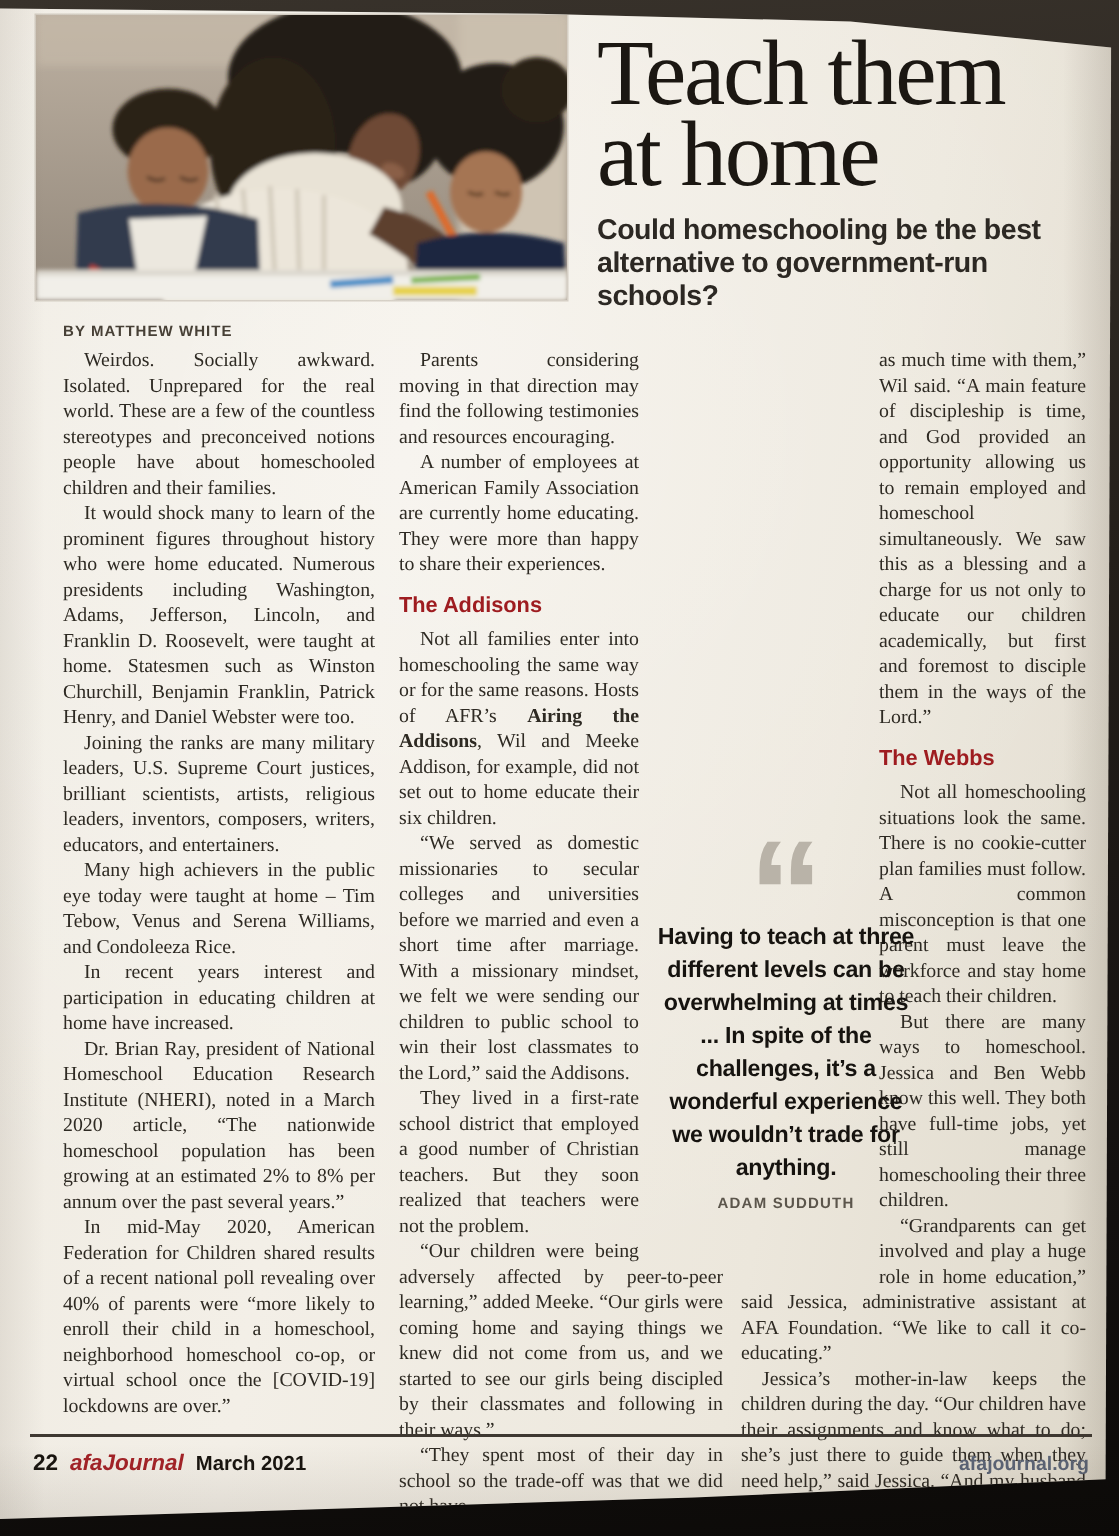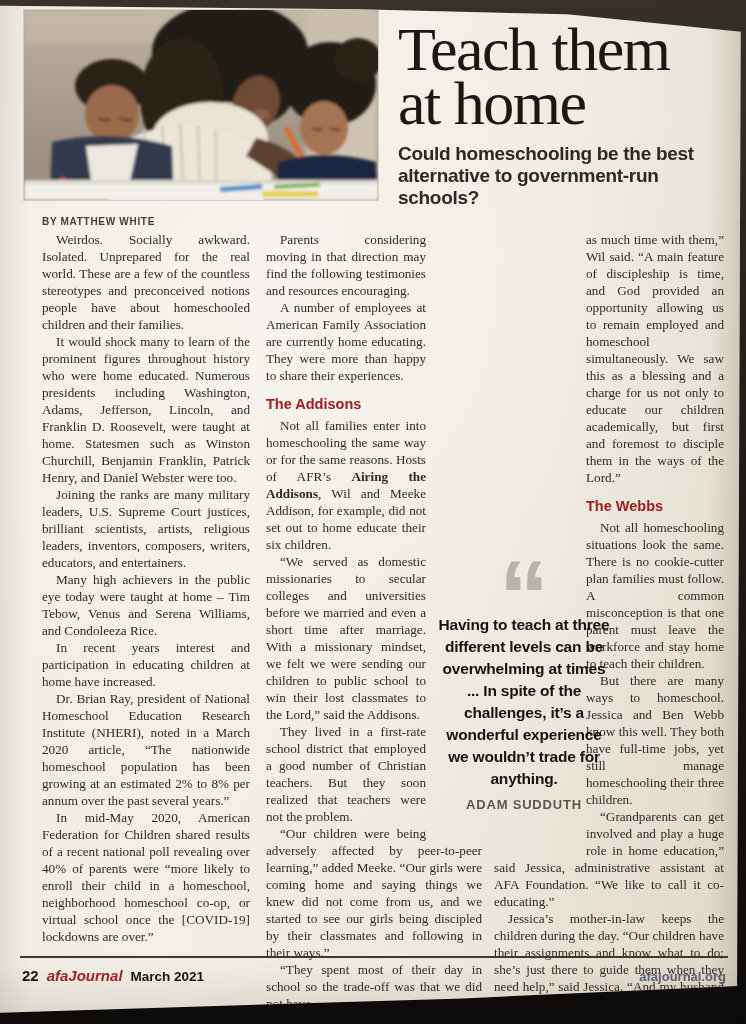--- a/index.html
+++ b/index.html
@@ -51,21 +51,21 @@
   .spacer-mid{float:right;width:56px;height:264px;margin-top:339px;}
   .spacer-right{float:left;width:92px;height:270px;margin-top:353px;}
 
   
   .pullquote{position:absolute;left:410px;top:582px;width:172px;text-align:center;
              font-family:"Liberation Sans",sans-serif;margin-left:28px;}
   .qmark{position:absolute;left:50%;transform:translateX(-50%);top:-36px;
          font-size:100px;line-height:1;font-weight:bold;color:#b9b3a8;z-index:0;}
   .qtext{position:relative;z-index:1;padding-top:32px;font-weight:bold;font-size:15.5px;
          line-height:22px;letter-spacing:-0.2px;color:#16130f;}
-  .qattr{position:relative;z-index:1;margin-top:7px;font-size:13px;font-weight:bold;
+  .qattr{position:relative;z-index:1;margin-top:7px;font-size:10px;font-weight:bold;
          letter-spacing:0.8px;color:#5c564c;}
 
   
   .footer-rule{position:absolute;left:20px;top:956px;width:708px;height:2px;background:#3e3831;}
   .footer{position:absolute;left:22px;top:967px;width:704px;display:flex;
           justify-content:space-between;align-items:baseline;
           font-family:"Liberation Sans",sans-serif;}
   .footer-left{display:flex;align-items:baseline;gap:8px;}
   .pagenum{font-size:15px;font-weight:bold;color:#17130e;}
   .journal{font-size:15px;font-weight:bold;font-style:italic;color:#a32227;}

